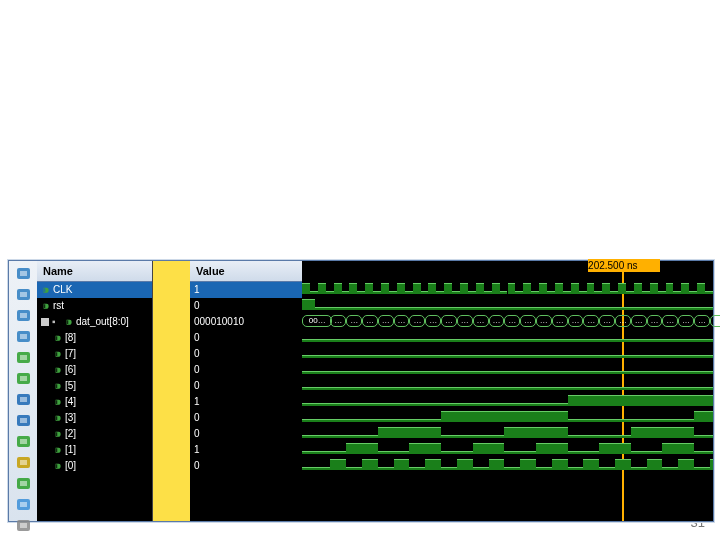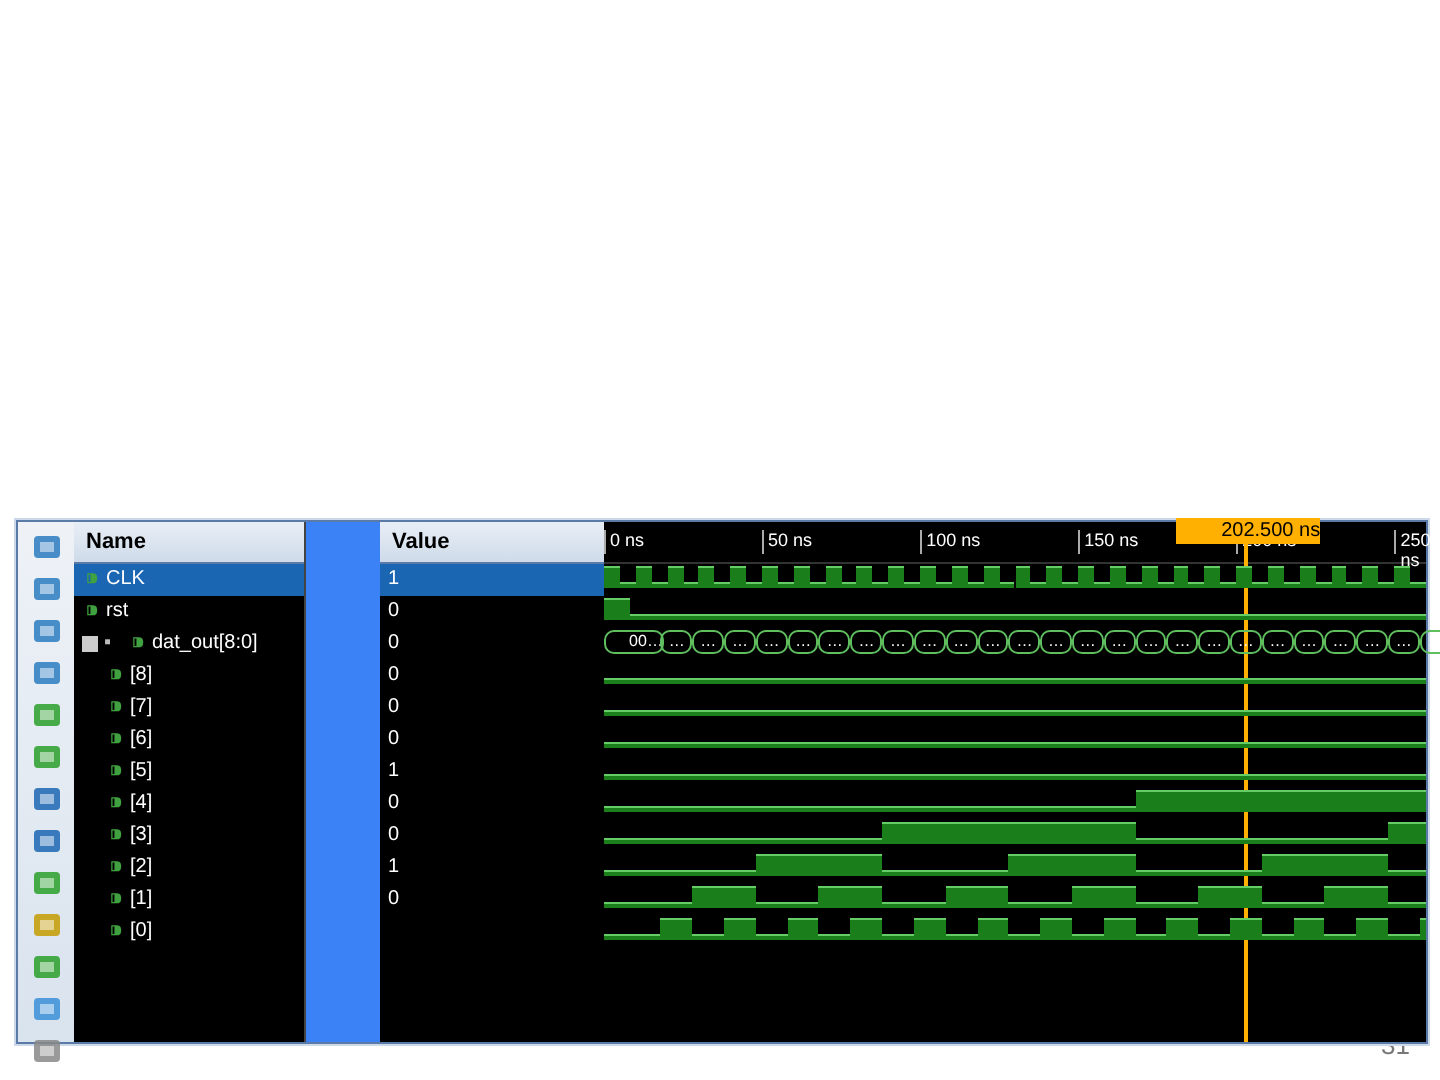--- a/index.html
+++ b/index.html
@@ -2,37 +2,37 @@
 <html><head>
 <meta charset="utf-8">
 <style>
   html,body{margin:0;padding:0;background:#fff;font-family:Arial,Helvetica,sans-serif;}
   .slide{position:relative;width:720px;height:540px;overflow:hidden;}
   .title{position:absolute;left:12px;top:6px;font:23px/1.25 "Times New Roman",serif;color:#17365d;max-width:500px;}
   .code{position:absolute;left:330px;top:56px;font:17px/1.3 Calibri,Arial,sans-serif;color:#000;white-space:pre;}
   .page-num{position:absolute;right:15px;bottom:10px;font:13px Arial;color:#777;}
 
   
-  .sim{position:absolute;left:8px;top:260px;width:704px;height:260px;background:#3b82f6;border:1px solid #5a7aa8;box-shadow:0 0 0 1px #cdd9e8;}
+  .sim{position:absolute;left:8px;top:260px;width:704px;height:260px;background:#fde047;border:1px solid #5a7aa8;box-shadow:0 0 0 1px #cdd9e8;}
   .toolbar{position:absolute;left:0;top:0;width:28px;height:100%;background:linear-gradient(#eef2f7,#d9e3ee);border-right:1px solid #5a7aa8;}
   .tbtn{width:20px;height:18px;margin:3px auto;display:flex;align-items:center;justify-content:center;}
   .tbtn svg{display:block;}
 
   .name-col{position:absolute;left:28px;top:0;width:115px;height:100%;background:#000;border-right:1px solid #444;}
   .val-col{position:absolute;left:143px;top:0;width:150px;height:100%;background:#000;border-right:1px solid #444;margin-left:38px;}
   .col-head{height:20px;background:linear-gradient(#e8eef6,#cfdbea);color:#000;font:bold 11px/20px Arial;padding:0 6px;border-bottom:1px solid #5a7aa8;}
   .row{height:16px;font:10px/16px Arial;color:#fff;display:flex;align-items:center;padding:0 4px;}
   .row .glyph{width:10px;text-align:center;color:#3fa13f;margin-right:2px;font-size:10px;}
   .row .exp{width:10px;color:#bbb;margin-right:2px;}
   .row.sel{background:#1a66b3;}
   .row.busrow::before{content:"";display:inline-block;width:8px;height:8px;background:#ccc;margin:0 3px 0 0;}
 
   .wave{position:absolute;left:293px;top:0;right:0;height:100%;background:#000;}
   .cursor{position:absolute;top:0;bottom:0;width:0;border-left:2px solid #ffb000;}
-  .cursor .lbl{position:absolute;top:-2px;left:-36px;width:72px;text-align:right;font:10px Arial;color:#000;background:#ffb000;padding:1px 0;}
+  .cursor .lbl{position:absolute;top:-2px;left:-36px;width:72px;text-align:left;font:10px Arial;color:#000;background:#ffb000;padding:1px 0;}
   .ruler{position:absolute;left:0;right:0;top:0;height:20px;background:#000;border-bottom:1px solid #333;}
   .tick{position:absolute;top:4px;font:9px Arial;color:#fff;border-left:1px solid #aaa;padding-left:2px;height:12px;}
   .trace{position:absolute;left:0;right:0;height:16px;}
   .digital-hi{position:absolute;top:2px;height:10px;background:#1a7f1a;border-top:1px solid #66cc66;}
   .digital-lo{position:absolute;top:10px;height:2px;background:#1a7f1a;border-top:1px solid #66cc66;}
   .hex{position:absolute;top:2px;height:10px;border:1px solid #5fbf5f;border-radius:5px;font:8px/9px Arial;color:#fff;text-align:center;overflow:hidden;}
 </style>
 </head>
 <body>
 <div class="slide">
@@ -177,20 +177,23 @@
   <div class="val-col">
     <div class="col-head">Value</div>
     <div id="val-rows">
           <div class="row sel">
             <span>1</span>
           </div>
           <div class="row">
             <span>0</span>
           </div>
           <div class="row">
+            <span>000010010</span>
+          </div>
+          <div class="row">
             <span>0</span>
           </div>
           <div class="row">
             <span>0</span>
           </div>
           <div class="row">
             <span>0</span>
           </div>
           <div class="row">
             <span>0</span>
@@ -206,28 +209,20 @@
           </div>
           <div class="row">
             <span>1</span>
           </div>
           <div class="row">
             <span>0</span>
           </div>
         </div>
   </div>
   <div class="wave" id="wave">
-    <div class="ruler" id="ruler">
-          <div class="tick" style="left: 0px;">0 ns</div>
-          <div class="tick" style="left: 79.0385px;">50 ns</div>
-          <div class="tick" style="left: 158.077px;">100 ns</div>
-          <div class="tick" style="left: 237.115px;">150 ns</div>
-          <div class="tick" style="left: 316.154px;">200 ns</div>
-          <div class="tick" style="left: 395.192px;">250 ns</div>
-        </div>
   <div class="cursor" style="left: 320.106px;">
           <div class="lbl">202.500 ns</div>
         </div>
         <div class="trace" style="top: 20px;">
           <div class="digital-hi" style="left: 0px; width: 7.90385px;"></div>
           <div class="digital-lo" style="left: 7.90385px; width: 7.90385px;"></div>
           <div class="digital-hi" style="left: 15.8077px; width: 7.90385px;"></div>
           <div class="digital-lo" style="left: 23.7115px; width: 7.90385px;"></div>
           <div class="digital-hi" style="left: 31.6154px; width: 7.90385px;"></div>
           <div class="digital-lo" style="left: 39.5192px; width: 7.90385px;"></div>
@@ -276,21 +271,21 @@
           <div class="digital-hi" style="left: 379.385px; width: 7.90385px;"></div>
           <div class="digital-lo" style="left: 387.288px; width: 7.90385px;"></div>
           <div class="digital-hi" style="left: 395.192px; width: 7.90385px;"></div>
           <div class="digital-lo" style="left: 403.096px; width: 7.90385px;"></div>
         </div>
         <div class="trace" style="top: 36px;">
           <div class="digital-hi" style="left: 0px; width: 12.6462px;"></div>
           <div class="digital-lo" style="left: 12.6462px; width: 398.354px;"></div>
         </div>
         <div class="trace" style="top: 52px;">
-          <div class="hex" style="left: 0px; width: 28.4538px; text-align: right;">00…</div>
+          <div class="hex" style="left: 0px; width: 28.4538px;">00…</div>
           <div class="hex" style="left: 28.4538px; width: 13.8077px;">…</div>
           <div class="hex" style="left: 44.2615px; width: 13.8077px;">…</div>
           <div class="hex" style="left: 60.0692px; width: 13.8077px;">…</div>
           <div class="hex" style="left: 75.8769px; width: 13.8077px;">…</div>
           <div class="hex" style="left: 91.6846px; width: 13.8077px;">…</div>
           <div class="hex" style="left: 107.492px; width: 13.8077px;">…</div>
           <div class="hex" style="left: 123.3px; width: 13.8077px;">…</div>
           <div class="hex" style="left: 139.108px; width: 13.8077px;">…</div>
           <div class="hex" style="left: 154.915px; width: 13.8077px;">…</div>
           <div class="hex" style="left: 170.723px; width: 13.8077px;">…</div>

